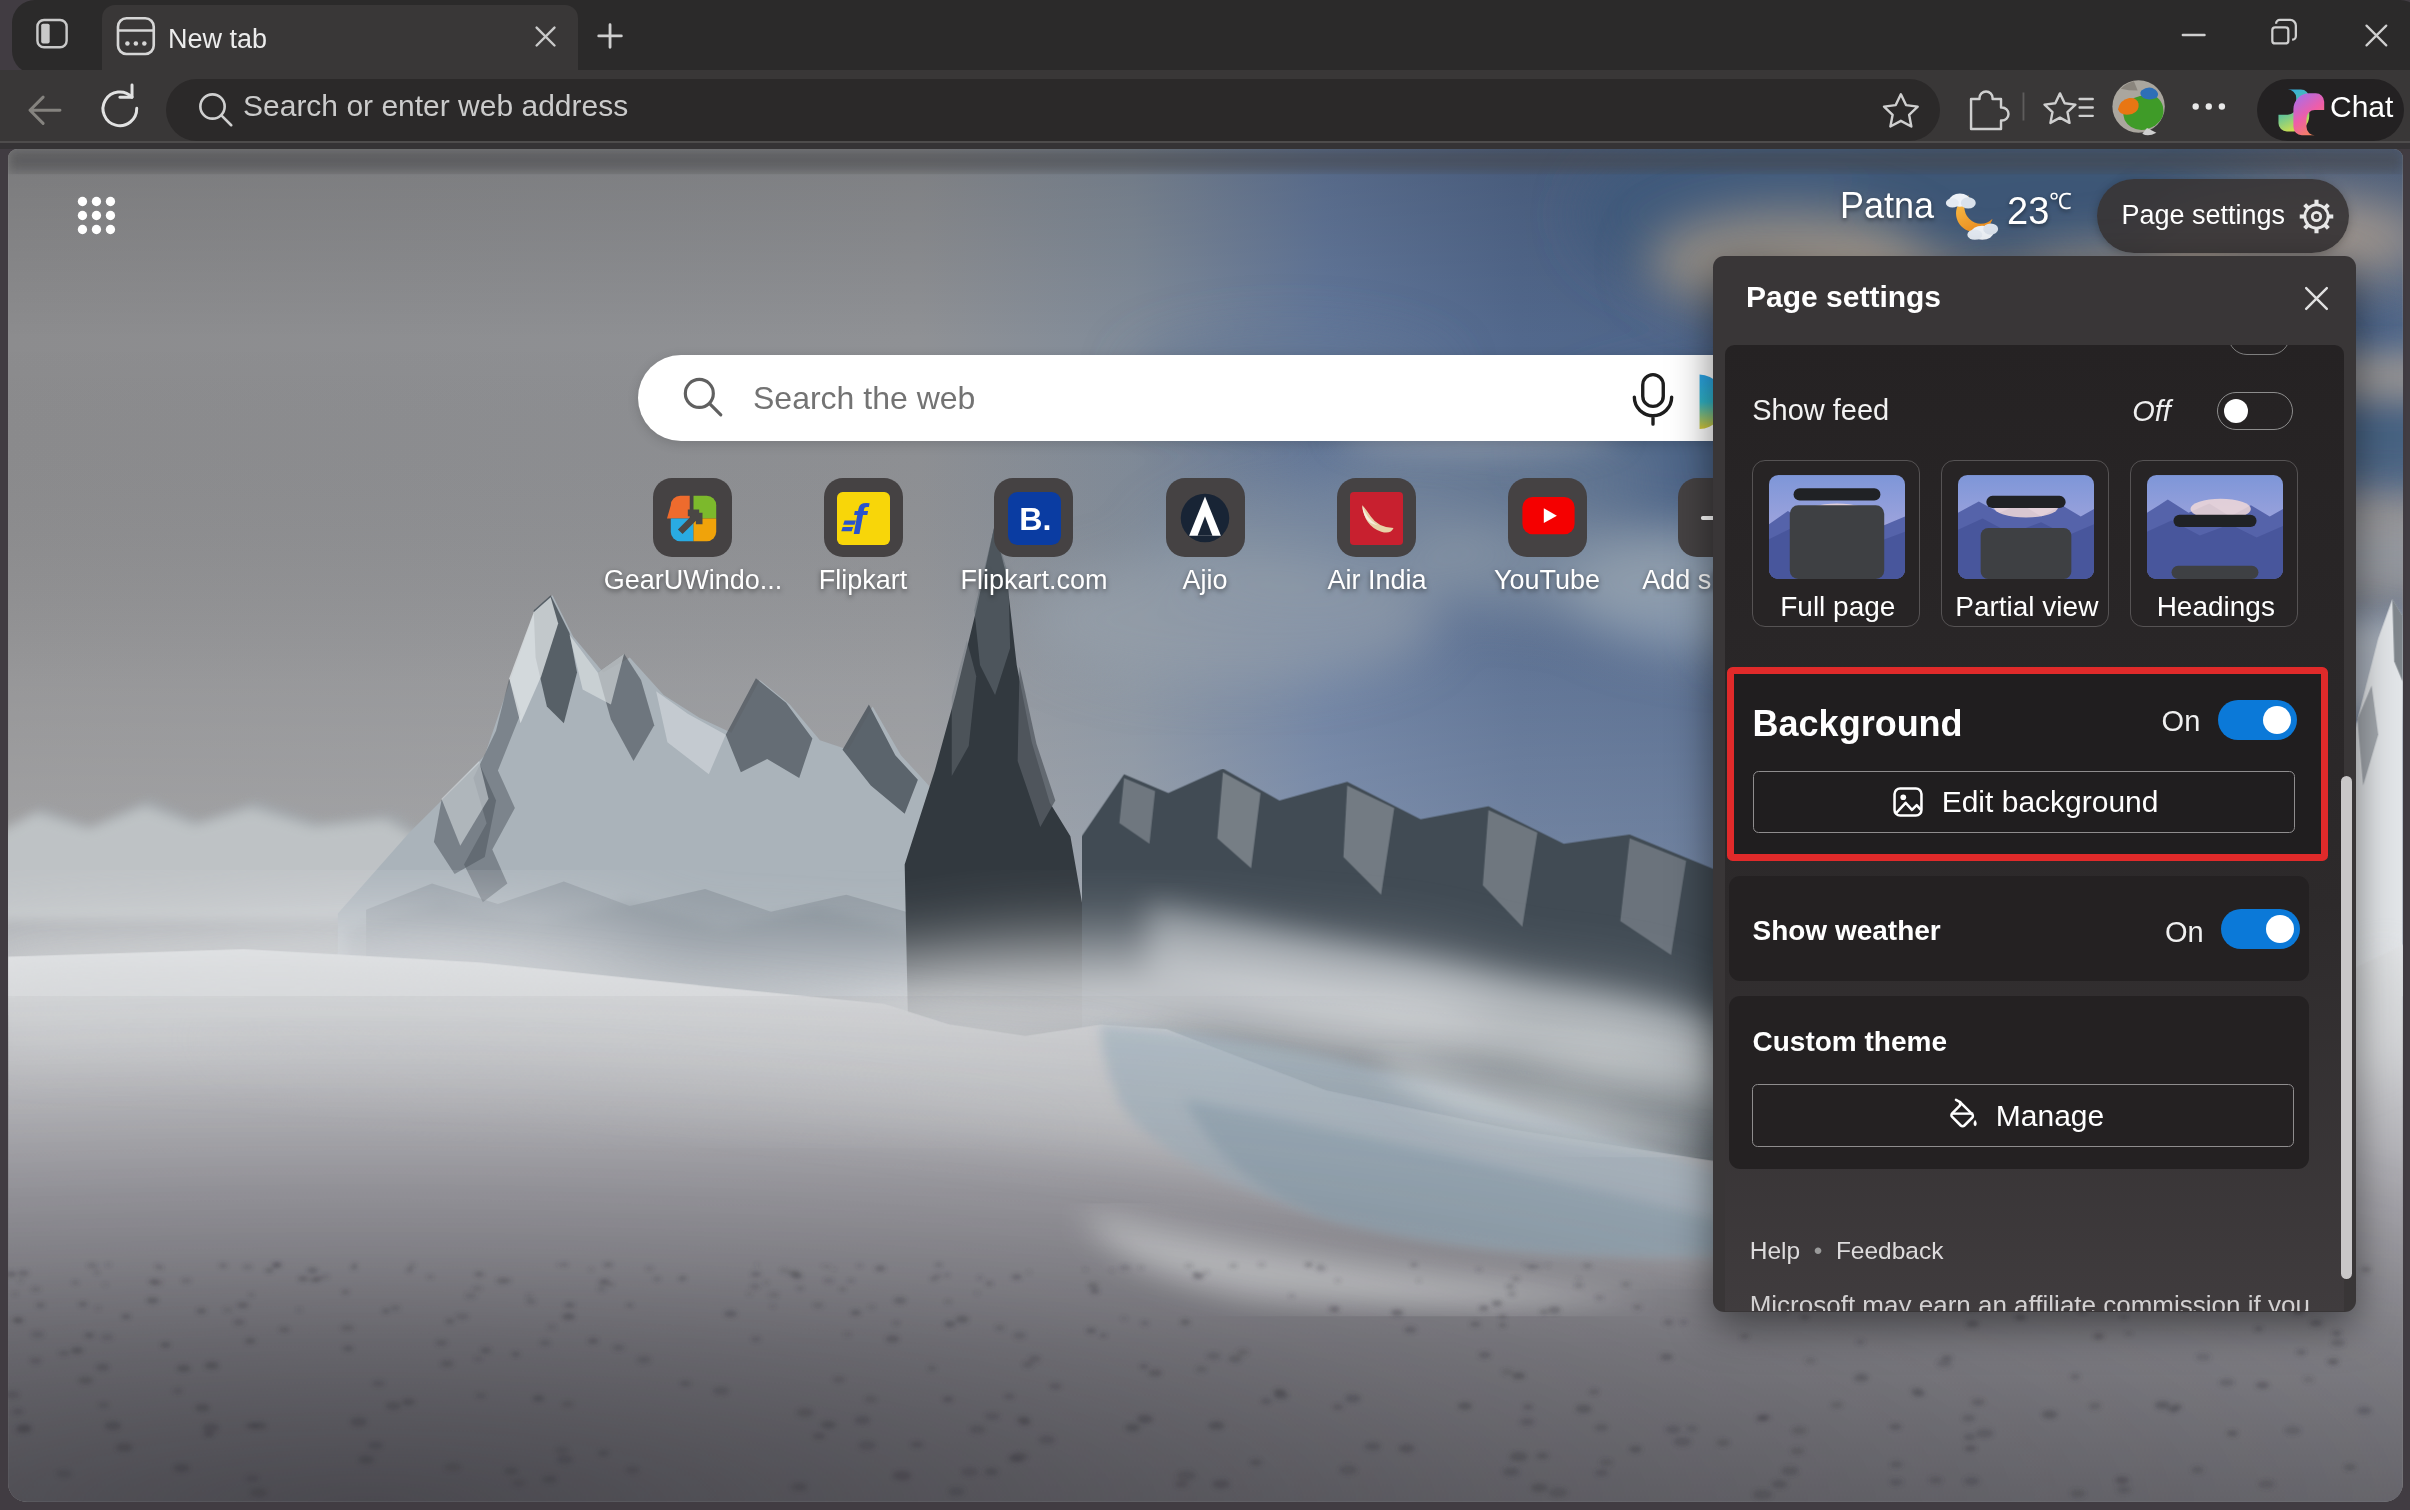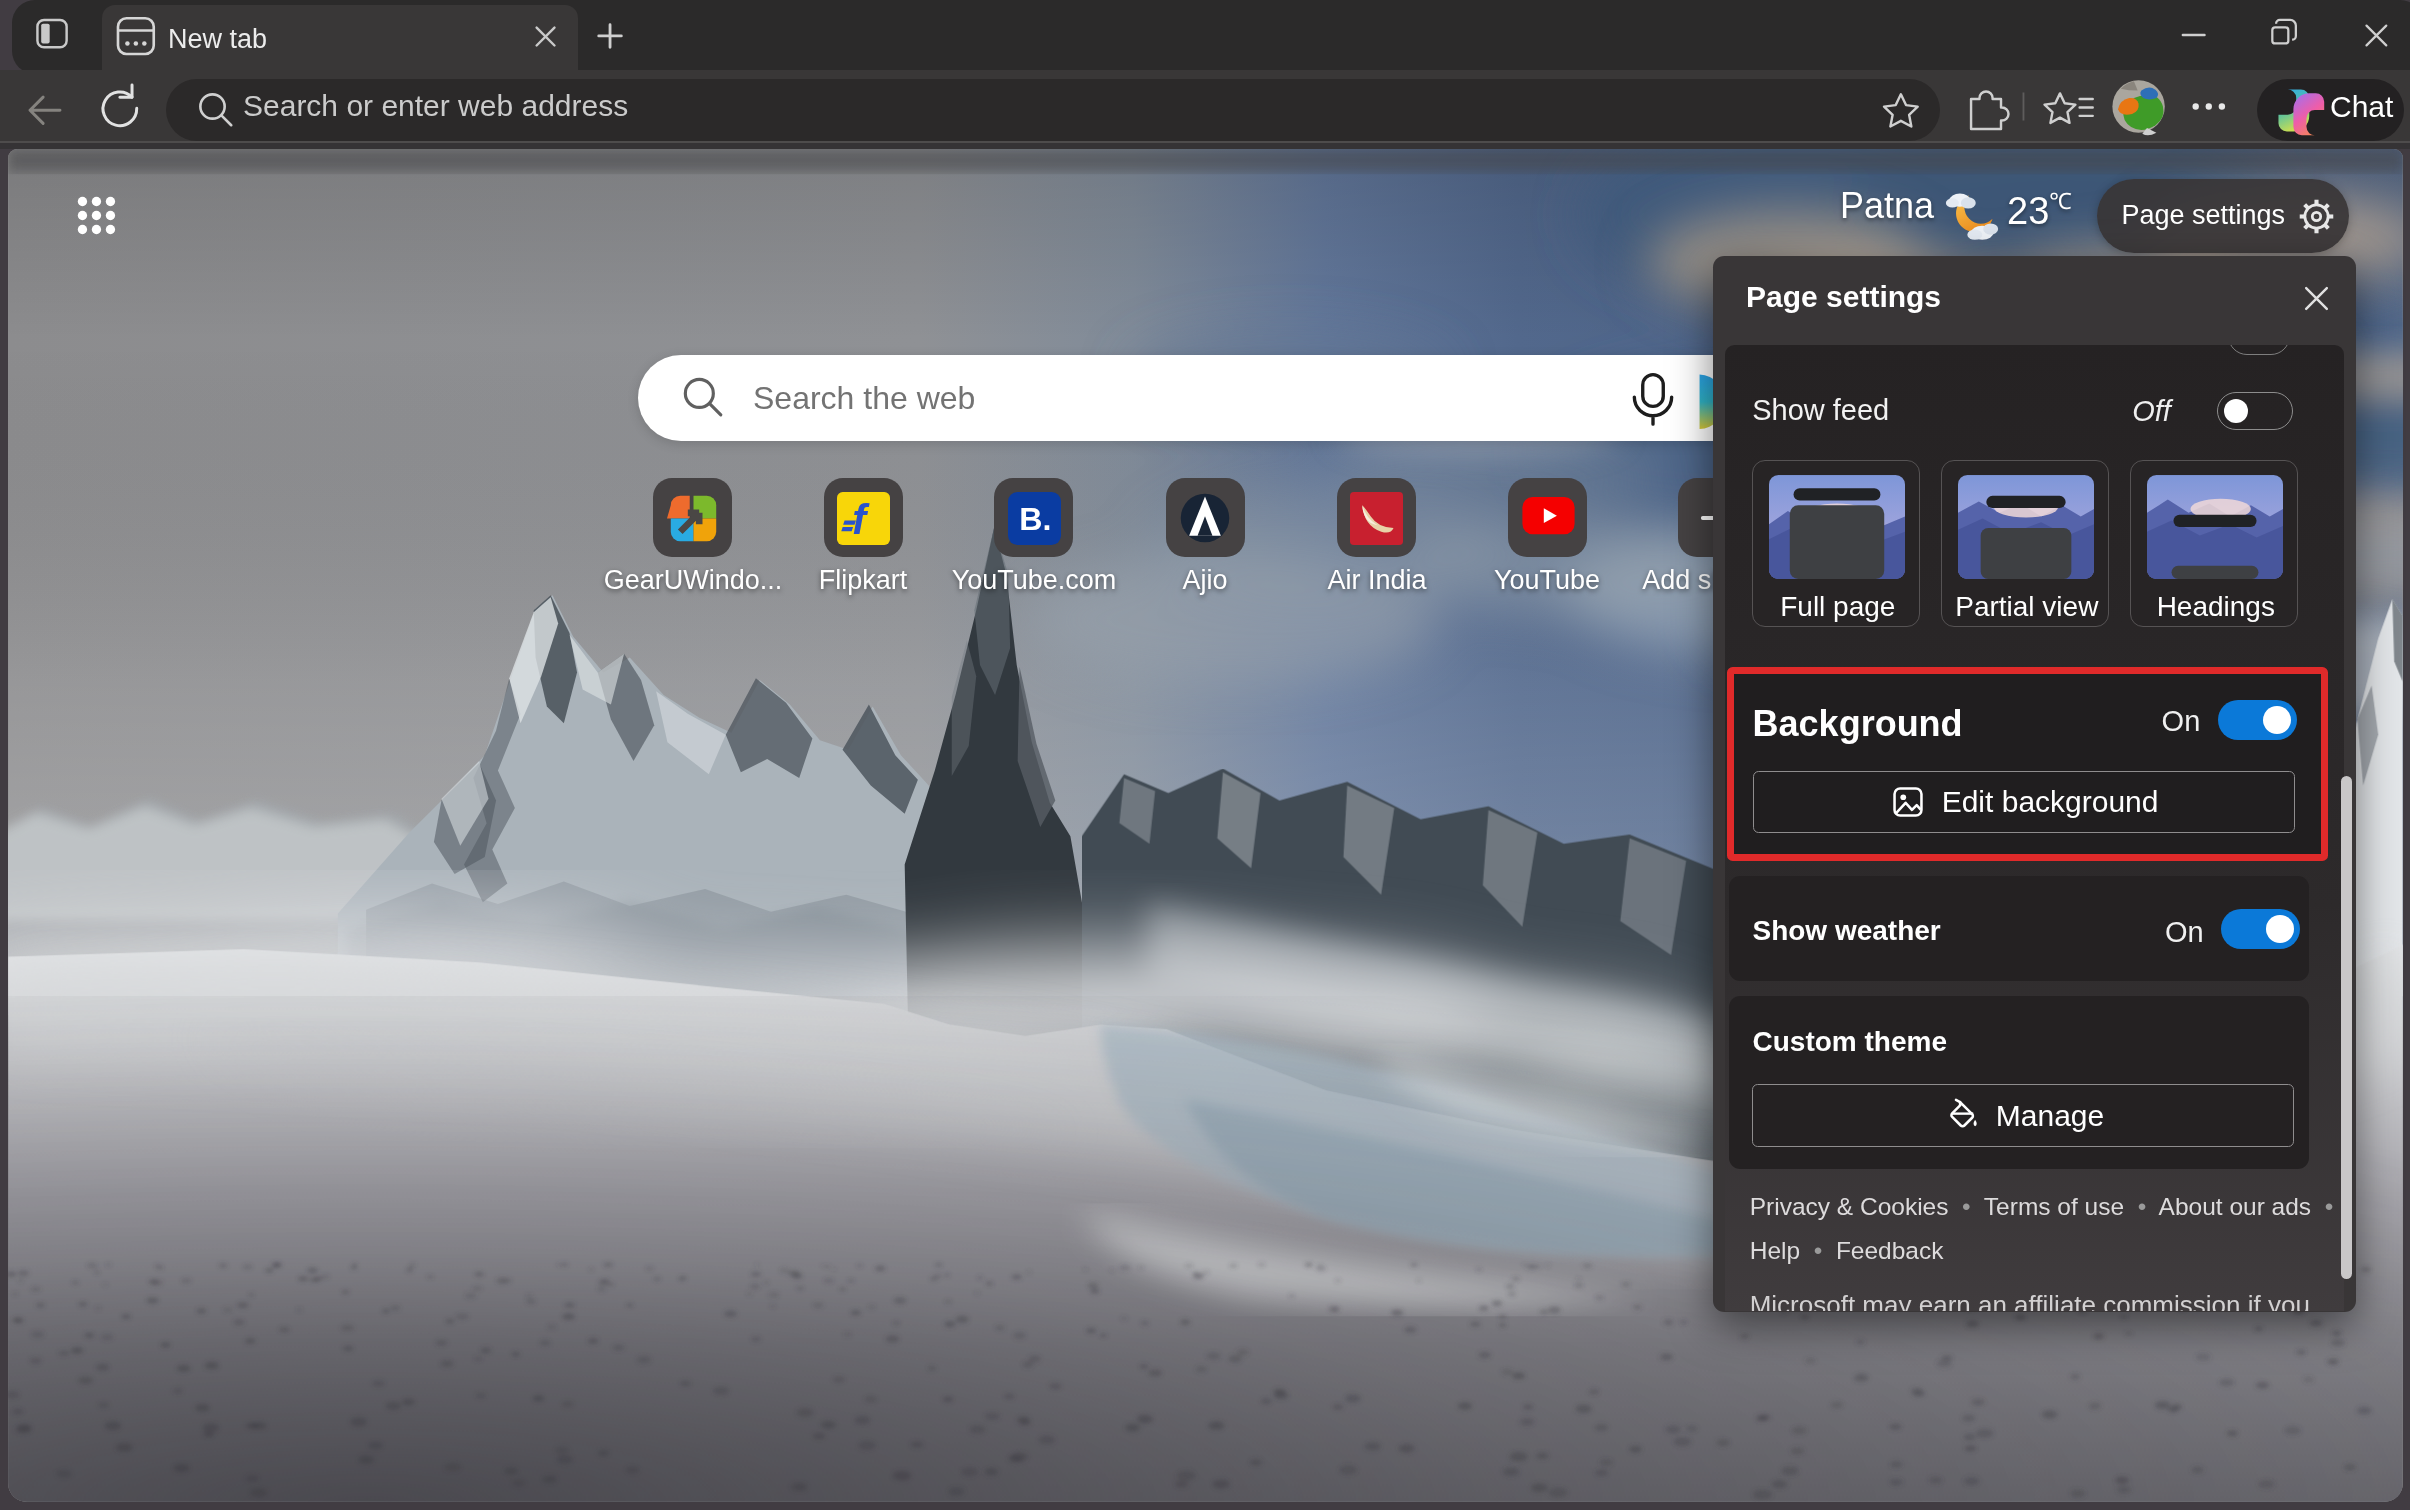--- a/index.html
+++ b/index.html
@@ -752,21 +752,21 @@
 </svg>
 <svg width="53" height="41" style="position:absolute;left:1522px;top:497px" viewBox="0 0 56 44">
   <rect width="56" height="40" rx="11" fill="#f50000"></rect>
   <path d="M23 12 l14 8 -14 8 z" fill="#fff"></path>
 </svg>
 <svg width="38" height="38" style="position:absolute;left:1699px;top:499px" viewBox="0 0 40 40">
   <path d="M4 20 h32 M20 4 v32" stroke="#fff" stroke-width="4" stroke-linecap="round"></path>
 </svg>
 <div class="tlabel" style="left:580px">GearUWindo...</div>
 <div class="tlabel" style="left:750px">Flipkart</div>
-<div class="tlabel" style="left:921px">YouTube.com</div>
+<div class="tlabel" style="left:921px">Flipkart.com</div>
 <div class="tlabel" style="left:1092px">Ajio</div>
 <div class="tlabel" style="left:1264px">Air India</div>
 <div class="tlabel" style="left:1434px">YouTube</div>
 <div class="tlabel" style="left:1605px">Add shortcut</div>
 
 <div id="panel">
   <div style="position:absolute;left:33px;top:23.5px;font-size:30px;font-weight:bold;color:#fff;">Page settings</div>
   <svg width="47" height="47" style="position:absolute;left:580px;top:19px" viewBox="0 0 50 50">
     <path d="M14 14 l22 22 M36 14 l-22 22" stroke="#e0e0e0" stroke-width="2.6" stroke-linecap="round"></path>
   </svg>
@@ -853,20 +853,19 @@
         <svg width="38" height="38" viewBox="0 0 24 24">
           <path d="M10.8 3.2 l7.6 7.6 a1.6 1.6 0 0 1 0 2.3 l-4.9 4.9 a1.6 1.6 0 0 1 -2.3 0 l-5.4 -5.4 a1.6 1.6 0 0 1 0 -2.3 l5 -5 z" fill="none" stroke="#fff" stroke-width="1.6" stroke-linejoin="round"></path>
           <path d="M10.8 3.2 l-2.6 -1.4" stroke="#fff" stroke-width="1.6" stroke-linecap="round"></path>
           <path d="M5.6 10.5 h13.5" stroke="#fff" stroke-width="1.5"></path>
           <path d="M20.3 14.3 q2 2.9 0 4.2 q-2 -1.3 0 -4.2 z" fill="#fff"></path>
         </svg>
         Manage
       </div>
     </div>
 
-    <div class="linkrow" style="left:24.5px;top:848px;font-size:24.5px;">Privacy &amp; Cookies &nbsp;<span class="dot">•</span>&nbsp; Terms of use &nbsp;<span class="dot">•</span>&nbsp; About our ads &nbsp;<span class="dot">•</span></div>
     <div class="linkrow" style="left:24.5px;top:892px;font-size:24.5px;">Help &nbsp;<span class="dot">•</span>&nbsp; Feedback</div>
     <div class="linkrow" style="left:24.5px;top:945px;color:#d2d0d1;font-size:26px;">Microsoft may earn an affiliate commission if you</div>
   </div>
 
   <div style="position:absolute;left:628px;top:520px;width:11.3px;height:503px;background:#c9c7c8;border-radius:5.6px;"></div>
 </div>
 
 
 </body></html>

